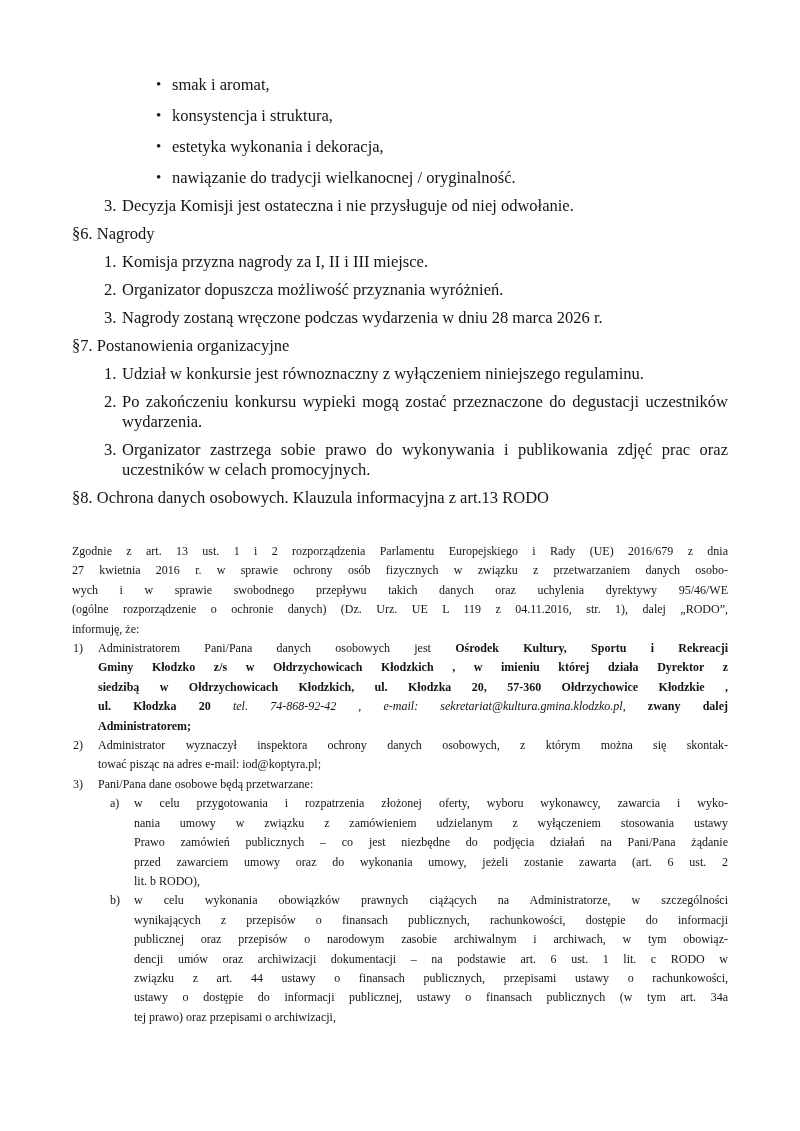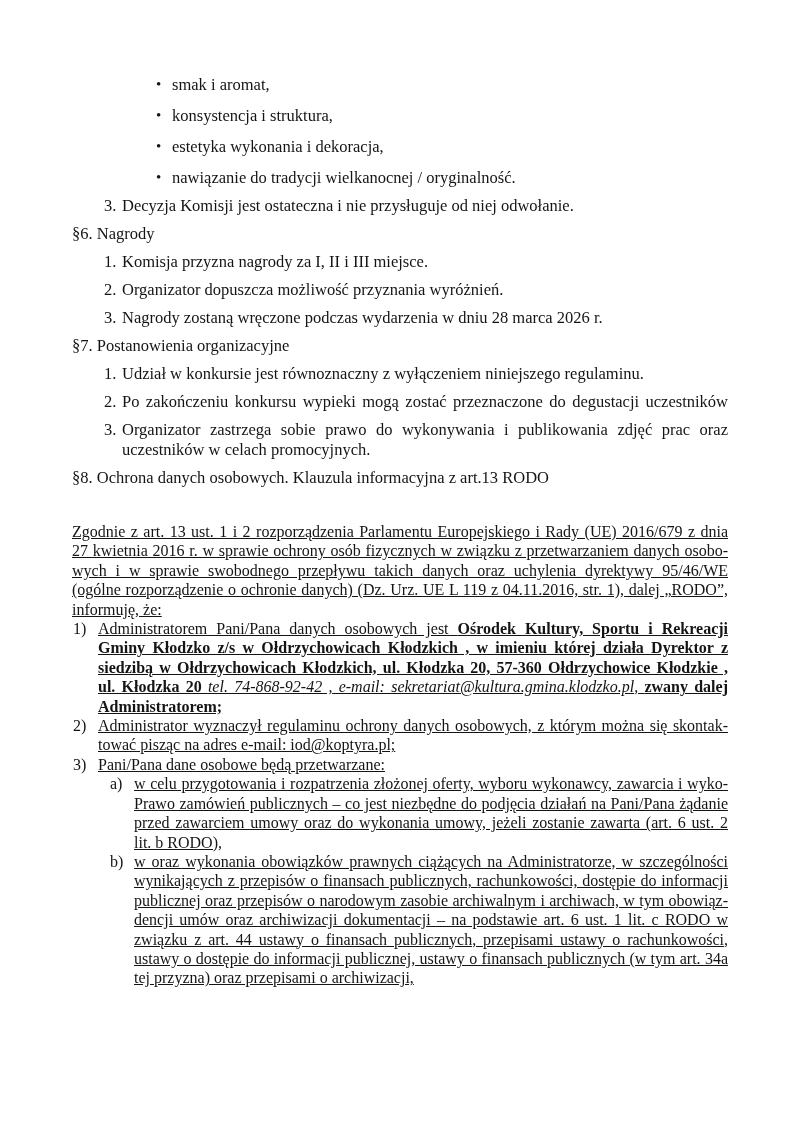--- a/index.html
+++ b/index.html
@@ -10,21 +10,21 @@
     overflow:hidden;
     color:#141414;
   }
   .doc{
     padding:75px 72px 0 72px;
     font-family:"Liberation Serif", serif;
   }
   
   .up{font-size:16.5px;line-height:20px;margin-bottom:8px;}
   
-  .dn{font-size:16px;line-height:19.4px;margin-bottom:0;text-decoration:underline;}
+  .dn{font-size:12px;line-height:19.4px;margin-bottom:0;}
   .heading{font-weight:normal;}
   .bullets .brow{position:relative;padding-left:100px;margin-bottom:11px;}
   .bullets .brow:last-child{margin-bottom:0;}
   .brow .dot{position:absolute;left:84px;top:-1px;font-size:15px;}
   .numitem{position:relative;padding-left:50px;}
   .numitem > .marker{position:absolute;left:32px;top:0;}
   .rodo-item{position:relative;padding-left:26px;}
   .rodo-item > .marker{position:absolute;left:1px;top:0;}
   .rodo-sub{position:relative;padding-left:62px;}
   .rodo-sub > .marker{position:absolute;left:38px;top:0;}
@@ -63,20 +63,21 @@
         <div class="line last"><span>Nagrody zostaną wręczone podczas wydarzenia w dniu 28 marca 2026 r.</span></div>
       </div>
       <div class="heading up">§7. Postanowienia organizacyjne</div>
       <div class="numitem up">
         <span class="marker">1.</span>
         <div class="line last"><span>Udział w konkursie jest równoznaczny z wyłączeniem niniejszego regulaminu.</span></div>
       </div>
       <div class="numitem up">
         <span class="marker">2.</span>
         <div class="line"><span>Po zakończeniu konkursu wypieki mogą zostać przeznaczone do degustacji uczestników</span></div>
+        <div class="line last"><span>wydarzenia.</span></div>
       </div>
       <div class="numitem up">
         <span class="marker">3.</span>
         <div class="line"><span>Organizator zastrzega sobie prawo do wykonywania i publikowania zdjęć prac oraz</span></div>
         <div class="line last"><span>uczestników w celach promocyjnych.</span></div>
       </div>
       <div class="heading up">§8. Ochrona danych osobowych. Klauzula informacyjna z art.13 RODO</div>
       <div class="spacer"></div>
       <div class="para dn">
         <div class="line"><span>Zgodnie z art. 13 ust. 1 i 2 rozporządzenia Parlamentu Europejskiego i Rady (UE) 2016/679 z dnia</span></div>
@@ -88,38 +89,39 @@
       <div class="rodo-item dn">
         <span class="marker">1)</span>
         <div class="line"><span>Administratorem Pani/Pana danych osobowych jest </span><span class="rb">Ośrodek Kultury, Sportu i Rekreacji</span></div>
         <div class="line"><span class="rb">Gminy Kłodzko z/s w Ołdrzychowicach Kłodzkich , w imieniu której działa Dyrektor z</span></div>
         <div class="line"><span class="rb">siedzibą w Ołdrzychowicach Kłodzkich, ul. Kłodzka 20, 57-360 Ołdrzychowice Kłodzkie ,</span></div>
         <div class="line"><span class="rb">ul. Kłodzka 20 </span><span class="ri">tel. 74-868-92-42 , e-mail: sekretariat@kultura.gmina.klodzko.pl</span><span>, </span><span class="rb">zwany dalej</span></div>
         <div class="line last"><span class="rb">Administratorem;</span></div>
       </div>
       <div class="rodo-item dn">
         <span class="marker">2)</span>
-        <div class="line"><span>Administrator wyznaczył regulaminu ochrony danych osobowych, z którym można się skontak-</span></div>
+        <div class="line"><span>Administrator wyznaczył inspektora ochrony danych osobowych, z którym można się skontak-</span></div>
         <div class="line last"><span>tować pisząc na adres e-mail: iod@koptyra.pl;</span></div>
       </div>
       <div class="rodo-item dn">
         <span class="marker">3)</span>
         <div class="line last"><span>Pani/Pana dane osobowe będą przetwarzane:</span></div>
       </div>
       <div class="rodo-sub dn">
         <span class="marker">a)</span>
         <div class="line"><span>w celu przygotowania i rozpatrzenia złożonej oferty, wyboru wykonawcy, zawarcia i wyko-</span></div>
+        <div class="line"><span>nania umowy w związku z zamówieniem udzielanym z wyłączeniem stosowania ustawy</span></div>
         <div class="line"><span>Prawo zamówień publicznych – co jest niezbędne do podjęcia działań na Pani/Pana żądanie</span></div>
         <div class="line"><span>przed zawarciem umowy oraz do wykonania umowy, jeżeli zostanie zawarta (art. 6 ust. 2</span></div>
         <div class="line last"><span>lit. b RODO),</span></div>
       </div>
       <div class="rodo-sub dn">
         <span class="marker">b)</span>
-        <div class="line"><span>w oraz wykonania obowiązków prawnych ciążących na Administratorze, w szczególności</span></div>
+        <div class="line"><span>w celu wykonania obowiązków prawnych ciążących na Administratorze, w szczególności</span></div>
         <div class="line"><span>wynikających z przepisów o finansach publicznych, rachunkowości, dostępie do informacji</span></div>
         <div class="line"><span>publicznej oraz przepisów o narodowym zasobie archiwalnym i archiwach, w tym obowiąz-</span></div>
         <div class="line"><span>dencji umów oraz archiwizacji dokumentacji – na podstawie art. 6 ust. 1 lit. c RODO w</span></div>
         <div class="line"><span>związku z art. 44 ustawy o finansach publicznych, przepisami ustawy o rachunkowości,</span></div>
         <div class="line"><span>ustawy o dostępie do informacji publicznej, ustawy o finansach publicznych (w tym art. 34a</span></div>
-        <div class="line last"><span>tej przyzna) oraz przepisami o archiwizacji,</span></div>
+        <div class="line last"><span>tej prawo) oraz przepisami o archiwizacji,</span></div>
       </div>
     </div>
 </div>
 
 </body></html>

